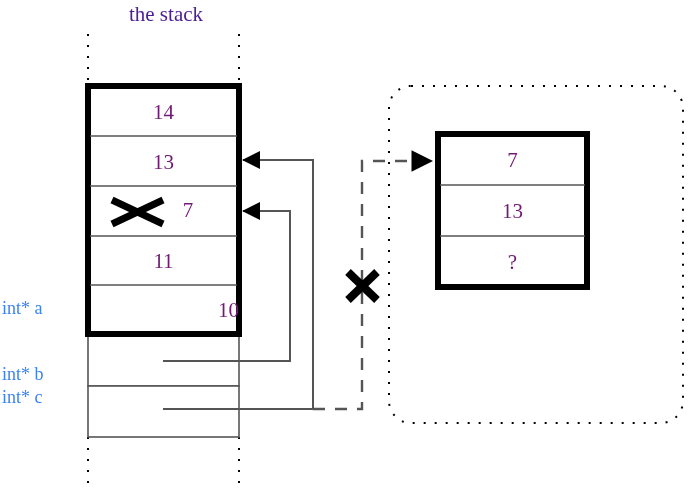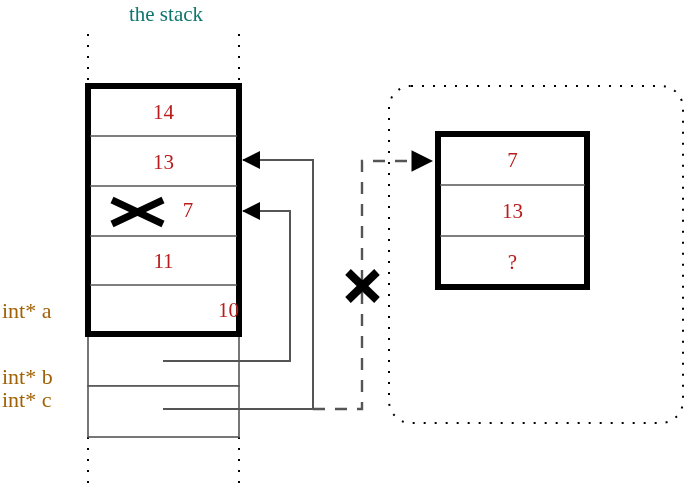--- a/index.html
+++ b/index.html
@@ -18,38 +18,38 @@
   #svg-layer {
     position: absolute;
     left: 0;
     top: 0;
     width: 692px;
     height: 489px;
   }
   .title {
     position: absolute;
     font-size: 21px;
-    color: #0f766e;
+    color: #4c1d95;
     white-space: nowrap;
     text-align: center;
   }
   #title-stack { left: 66px; top: 2px; width: 200px; }
   #title-heap  { left: 436px; top: 2px; width: 200px; }
 
   .cell-text {
     position: absolute;
     font-size: 21px;
-    color: #b91c1c;
+    color: #701a75;
     text-align: center;
     white-space: nowrap;
   }
   .var-label {
     position: absolute;
-    font-size: 22px;
-    color: #a16207;
+    font-size: 18px;
+    color: #3b82f6;
     white-space: nowrap;
     text-align: left;
   }
 </style>
 </head>
 <body>
 
 <div id="canvas">
 
   <div class="title" id="title-stack">the stack</div>

